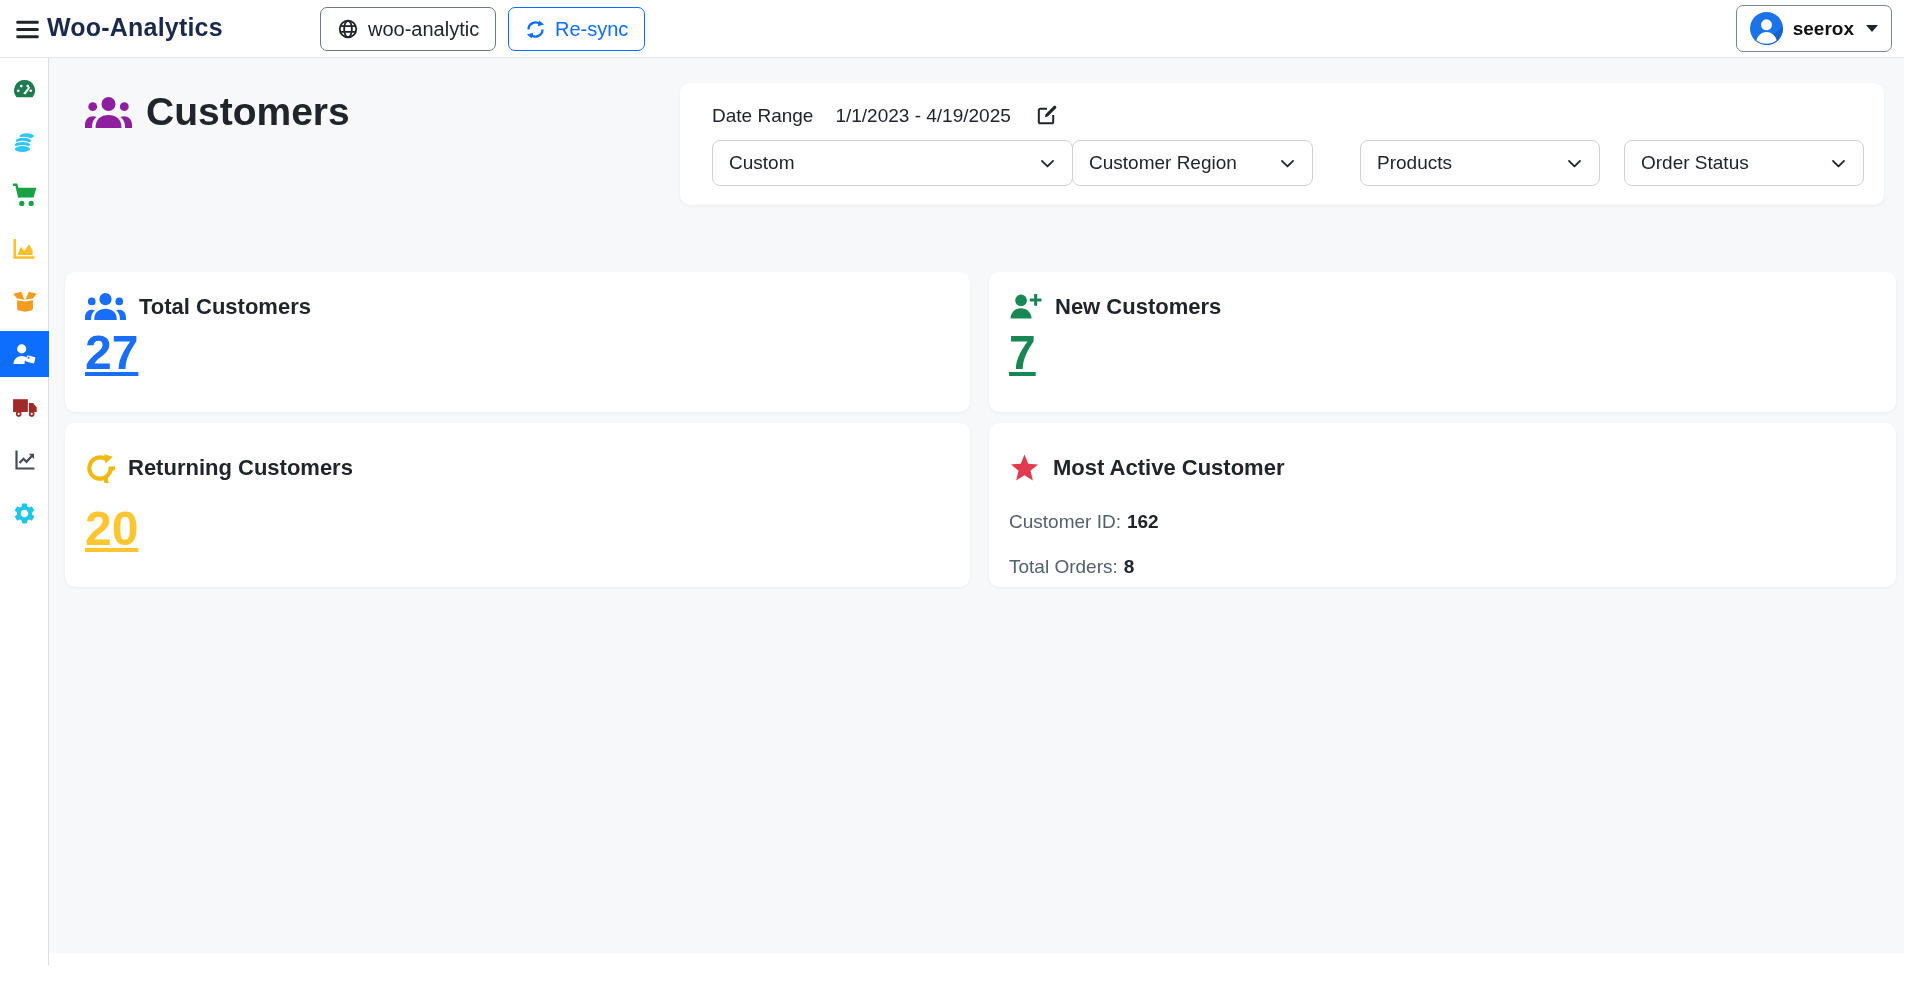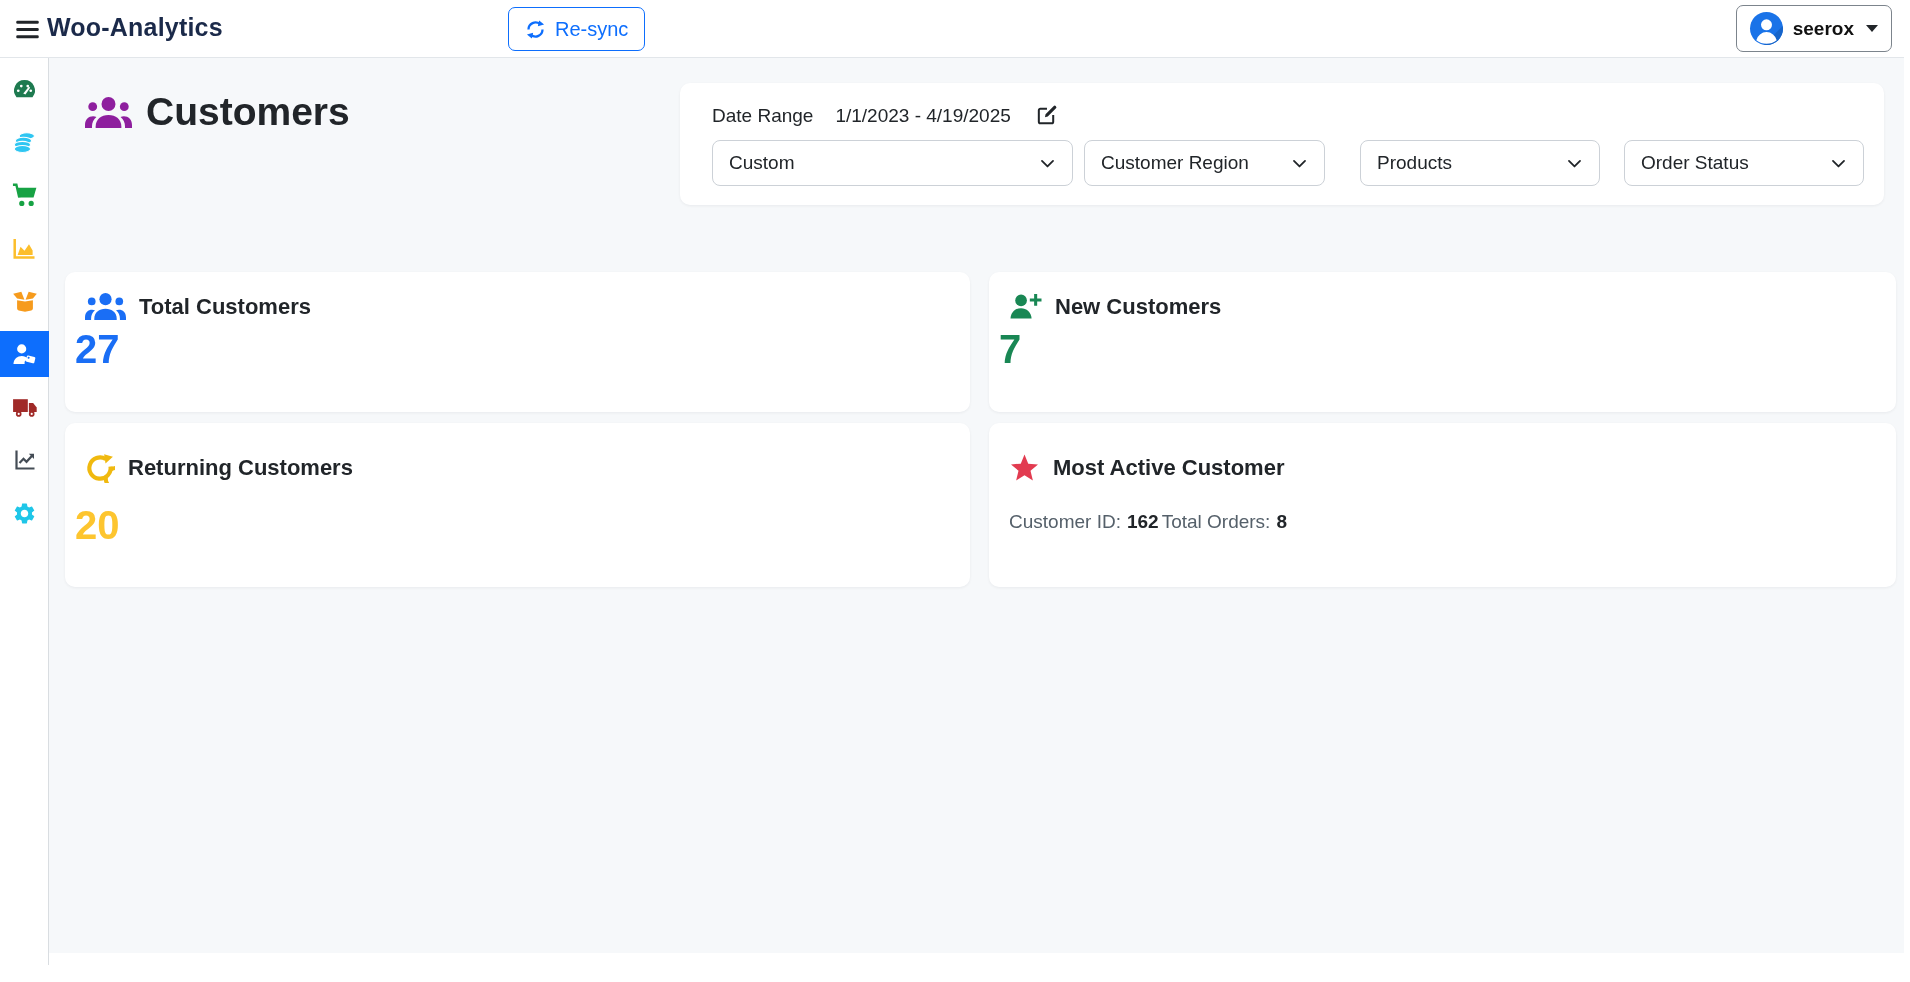--- a/index.html
+++ b/index.html
@@ -42,65 +42,75 @@
   .filter-panel { position:absolute; left:631px; top:25px; width:1204px; height:122px; background:#fff;
                   border-radius:10px; box-shadow:0 1px 3px rgba(16,24,40,.06); }
   .fp-row1 { position:absolute; left:32px; top:21px; display:flex; align-items:center; gap:22px; }
   .fp-label { font-size:19px; color:#212529; }
   .fp-date { font-size:19px; color:#212529; }
   .edit-btn { display:flex; align-items:center; cursor:pointer; margin-left:2px; }
   .dropdown { position:absolute; top:57px; height:46px; background:#fff; border:1px solid #ccd1d7; border-radius:8px;
               display:flex; align-items:center; justify-content:space-between; padding:0 16px; font-size:19px;
               color:#212529; cursor:pointer; }
   .dd-0 { left:32px;  width:361px; }
-  .dd-1 { left:404px; width:241px; }
+  .dd-1 { left:392px; width:241px; }
   .dd-2 { left:680px; width:240px; }
   .dd-3 { left:944px; width:240px; }
 
   
   .card { position:absolute; background:#fff; border-radius:10px; box-shadow:0 1px 3px rgba(16,24,40,.06); }
   .card-tl { left:16px;  top:214px; width:905px; height:140px;text-align:right; }
   .card-tr { left:940px; top:214px; width:907px; height:140px; }
   .card-bl { left:16px;  top:365px; width:905px; height:164px; }
   .card-br { left:940px; top:365px; width:907px; height:164px; }
   .card-head { position:absolute; left:20px; display:flex; align-items:center; gap:13px; }
   .card-tl .card-head, .card-tr .card-head { top:19px; }
   .card-bl .card-head, .card-br .card-head { top:30px; }
   .card-title { font-size:22px; font-weight:700; color:#212529; }
-  .card-value { position:absolute; left:10px; font-size:40px; font-weight:700; line-height:1; }
+  .card-value { position:absolute; left:20px; font-size:48px; font-weight:700; line-height:1;text-decoration:underline; }
   .card-tl .card-value, .card-tr .card-value { top:57px; }
   .card-bl .card-value { top:82px; }
   .v-blue { color:#1a6ef5; }
   .v-green { color:#198754; }
   .v-amber { color:#fdc52f; }
   .i-blue { color:#1a6ef5; }
   .i-green { color:#198754; }
   .i-amber { color:#f0b90f; }
   .i-red { color:#e23b50; }
-  .detail-rows { position:absolute; left:20px; top:88px; display:flex; flex-direction:row; gap:3px; }
+  .detail-rows { position:absolute; left:20px; top:88px; display:flex; flex-direction:column; gap:23px; }
   .detail-row { font-size:19px; color:#55606a; }
   .detail-row b { color:#212529; font-weight:700; margin-left:6px; }
 
   svg { display:block; }
 </style>
 </head>
 <body>
 
 <div class="canvas">
 
   <div class="topbar">
     <div class="hamburger">
       <svg width="27" height="27" viewBox="0 0 24 24" fill="#212529">
         <rect x="2" y="4.2" width="20" height="2.6" rx="1.1"></rect>
         <rect x="2" y="10.7" width="20" height="2.6" rx="1.1"></rect>
         <rect x="2" y="17.2" width="20" height="2.6" rx="1.1"></rect>
       </svg>
     </div>
     <div class="brand">Woo-Analytics</div>
 
+    <div class="tb-btn site-btn">
+      <span>
+        <svg width="22" height="22" viewBox="0 0 24 24" fill="none" stroke="#212529" stroke-width="2">
+          <circle cx="12" cy="12" r="9"></circle>
+          <ellipse cx="12" cy="12" rx="4.2" ry="9"></ellipse>
+          <path d="M3.6 8.8h16.8M3.6 15.2h16.8"></path>
+        </svg>
+      </span>
+      <span>woo-analytic</span>
+    </div>
 
     <div class="tb-btn resync-btn">
       <span>
         <svg width="21" height="21" viewBox="0 0 24 24">
           <path d="M4 12a8 8 0 0 1 13.2-6.1" fill="none" stroke="#0d6efd" stroke-width="2.6"></path>
           <polygon points="16.2,1.6 21.8,6.4 14.7,8.4" fill="#0d6efd"></polygon>
           <path d="M20 12a8 8 0 0 1-13.2 6.1" fill="none" stroke="#0d6efd" stroke-width="2.6"></path>
           <polygon points="7.8,22.4 2.2,17.6 9.3,15.6" fill="#0d6efd"></polygon>
         </svg>
       </span>

